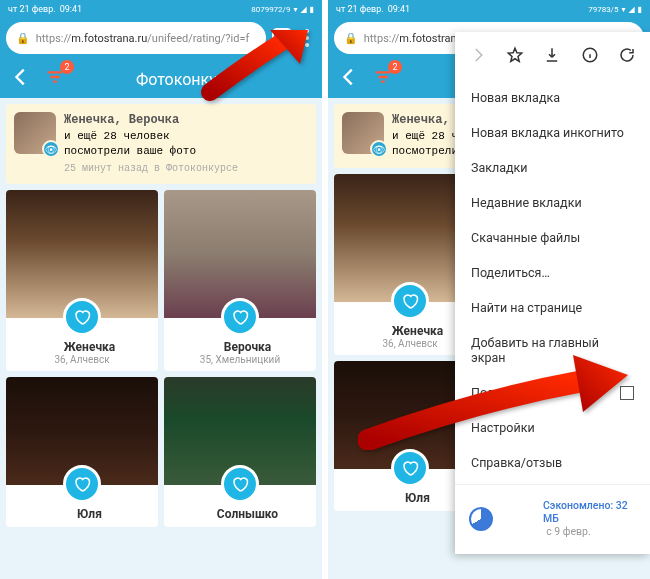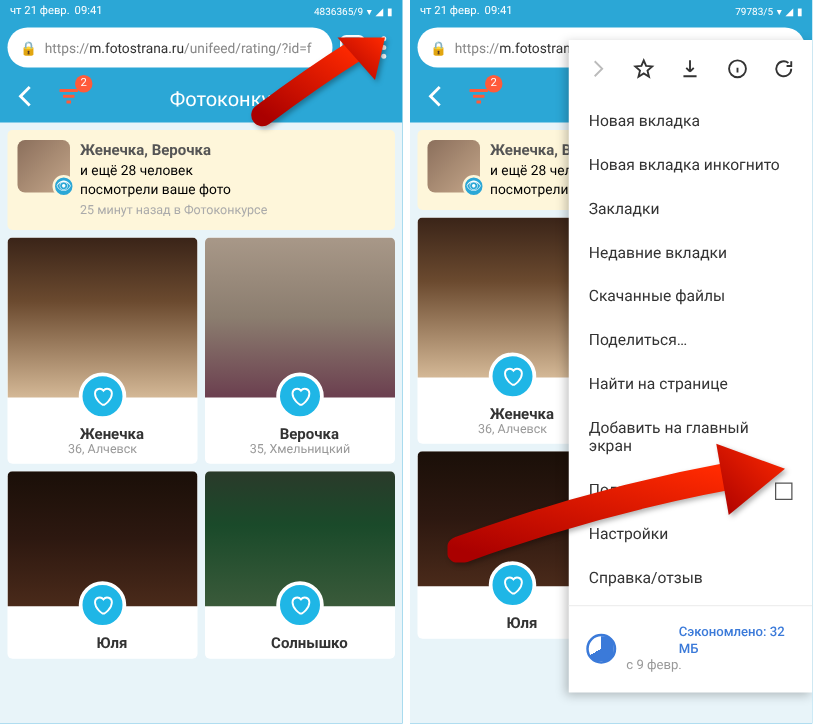--- a/index.html
+++ b/index.html
@@ -136,21 +136,21 @@
     height: 18px;
     background: #2ba7d6;
     border-radius: 50%;
     border: 2px solid #fef6da;
     display: flex;
     align-items: center;
     justify-content: center;
     color: #fff;
     font-size: 10px;
   }
-  .notif-text { font-size: 11px; line-height: 1.4; }
+  .notif-text { font-size: 11px; line-height: 1.4; font-family: Liberation Mono, monospace; }
   .notif-title { font-weight: bold; color: #555; font-size: 12px; }
   .notif-time { color: #aaa; margin-top: 2px; font-size: 10px; }
   .grid {
     display: grid;
     grid-template-columns: 1fr 1fr;
     gap: 6px;
     padding: 0 6px;
   }
   .card {
     background: #fff;
@@ -226,41 +226,41 @@
   }
   .saved-icon {
     width: 24px;
     height: 24px;
     border-radius: 50%;
     border: 2px solid #3b7ad9;
     background: conic-gradient(#3b7ad9 0 240deg, #fff 240deg 360deg);
     flex-shrink: 0;
   }
   .saved-title { color: #3b7ad9; font-weight: 500; margin-left: 42px; }
-  .saved-sub { color: #999; }
+  .saved-sub { color: #999; text-align: center; }
 
   
   .arrow {
     position: absolute;
     z-index: 50;
     pointer-events: none;
   }
   .arrow svg { filter: drop-shadow(2px 2px 2px rgba(0,0,0,.3)); }
 </style>
 </head>
 <body>
 
 <div class="phone">
   <div class="status-bar">
     <div class="status-left">
       <span>чт 21 февр.</span>
       <span>09:41</span>
     </div>
     <div class="status-right">
-      <span>4836365/9</span>
+      <span>8079972/9</span>
       <span>▾</span>
       <span>◢</span>
       <span>▮</span>
     </div>
   </div>
 
   <div class="url-bar">
     <div class="url-field">
       <span>🔒</span>
       <span><span>https://</span><span class="url-host">m.fotostrana.ru</span><span>/unifeed/rating/?id=f</span></span>

